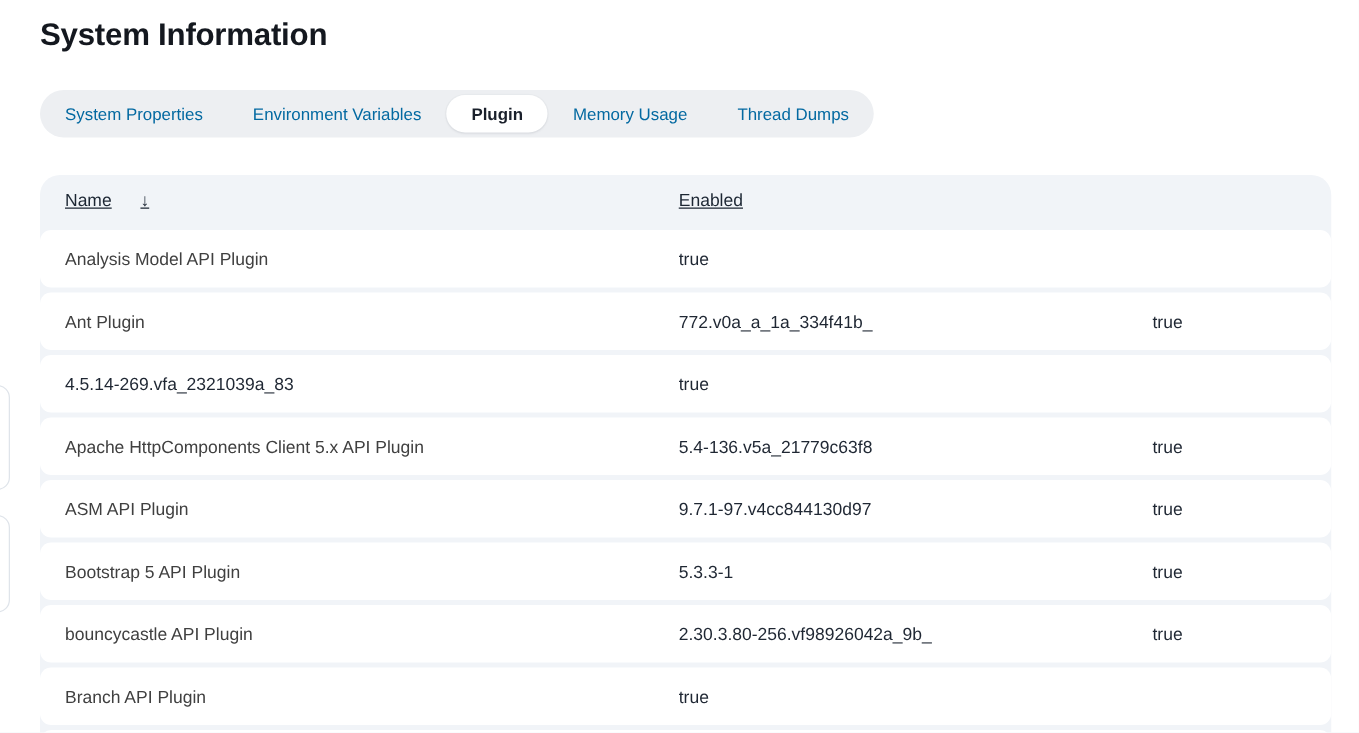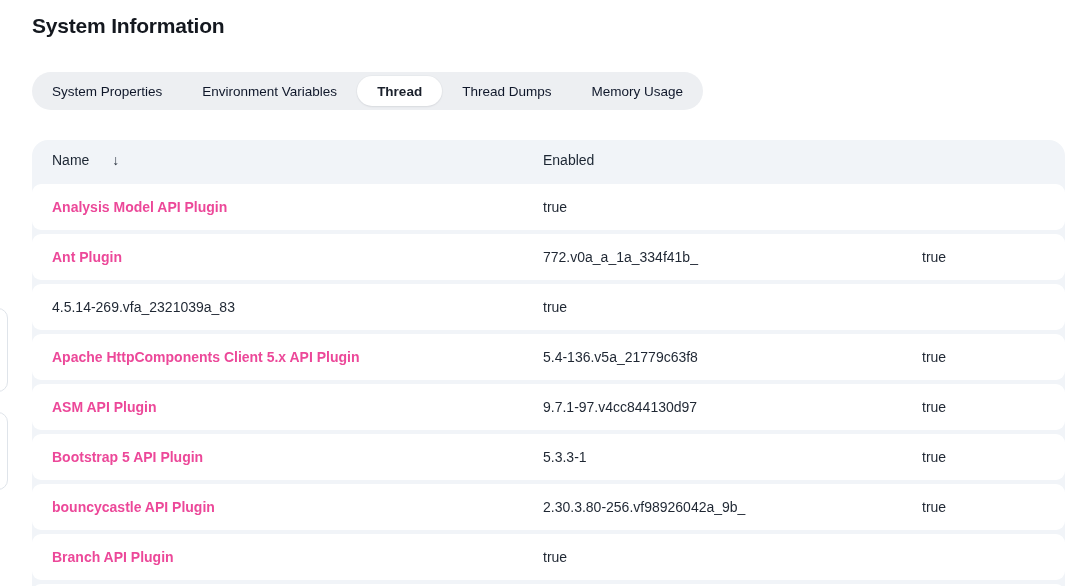--- a/index.html
+++ b/index.html
@@ -9,21 +9,21 @@
     overflow:hidden;
     background:#ffffff;
     font-family:"Liberation Sans", sans-serif;
     color:#1f2733;
   }
 
   
   .page-title {
     position:absolute;
     left:32px; top:14px;
-    font-size:21px;
+    font-size:25px;
     font-weight:700;
     letter-spacing:-0.2px;
     color:#14181f;
   }
 
   
   .tabbar {
     position:absolute;
     left:32px; top:72px;
     height:38px;
@@ -31,21 +31,21 @@
     border-radius:19px;
     display:inline-flex;
     align-items:center;
   }
   .tab {
     height:22px;
     display:flex;
     align-items:center;
     padding:0 20px;
     font-size:13.5px;
-    color:#0f172a;
+    color:#0369a1;
     cursor:pointer;
     white-space:nowrap;
     border-radius:19px;
     background:transparent;
     border:none;
     font-family:inherit;
   }
   .tab--active {
     height:30px;
     background:#ffffff;
@@ -70,37 +70,37 @@
   .thead {
     height:40px;
     display:grid;
     grid-template-columns:491px 379px 1fr;
     align-items:center;
     padding-left:20px;
     font-size:14px;
     font-weight:500;
     color:#1c2633;
   }
-  .th { display:flex; align-items:flex-start; gap:23px; cursor:pointer; }
+  .th { display:flex; align-items:flex-start; gap:23px; cursor:pointer;text-decoration:underline; }
   .sort-arrow { font-size:14px; font-weight:400; color:#2a3340; }
   .trow {
     height:46px;
     flex:0 0 46px;
     background:#ffffff;
     border-radius:9px;
     display:grid;
     grid-template-columns:491px 379px 1fr;
     align-items:center;
     padding-left:20px;
     font-size:14px;
     color:#1f2733;
   }
   .trow .plugin-link {
-    color:#ec4899;
-    font-weight:700;
+    color:#404040;
+    font-weight:400;
     text-decoration:none;
     cursor:pointer;
     justify-self:start;
   }
   .cell-version, .cell-enabled { font-weight:400; color:#1f2733; }
 
   
   .edge-cutoff {
     position:absolute;
     left:-13px;
@@ -116,23 +116,23 @@
 <body>
 
 <div class="edge-cutoff edge-cutoff--one"></div>
 <div class="edge-cutoff edge-cutoff--two"></div>
 
 <h1 class="page-title">System Information</h1>
 
 <nav class="tabbar">
   <button class="tab">System Properties</button>
   <button class="tab">Environment Variables</button>
-  <button class="tab tab--active">Thread</button>
+  <button class="tab tab--active">Plugin</button>
+  <button class="tab">Memory Usage</button>
   <button class="tab">Thread Dumps</button>
-  <button class="tab">Memory Usage</button>
 </nav>
 
 <div class="plugin-table">
   <div class="thead">
     <div class="th">
       <span>Name</span>
       <span class="sort-arrow">↓</span>
     </div>
     <div class="th">
       <span>Enabled</span>

